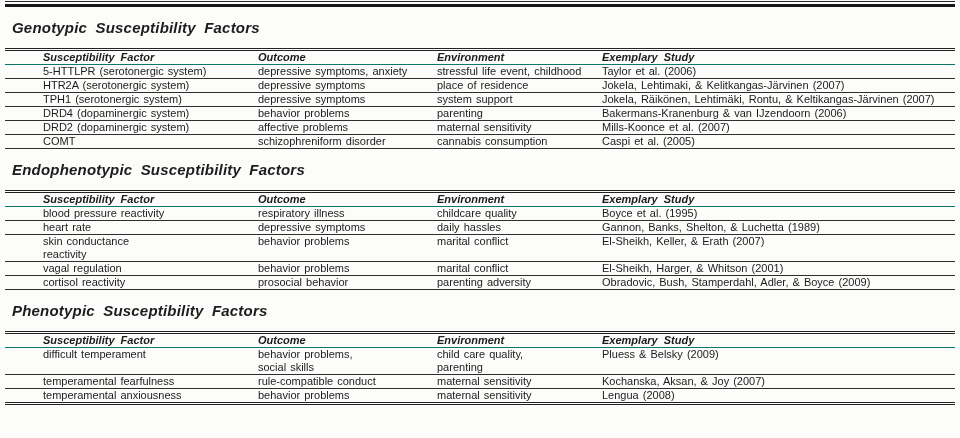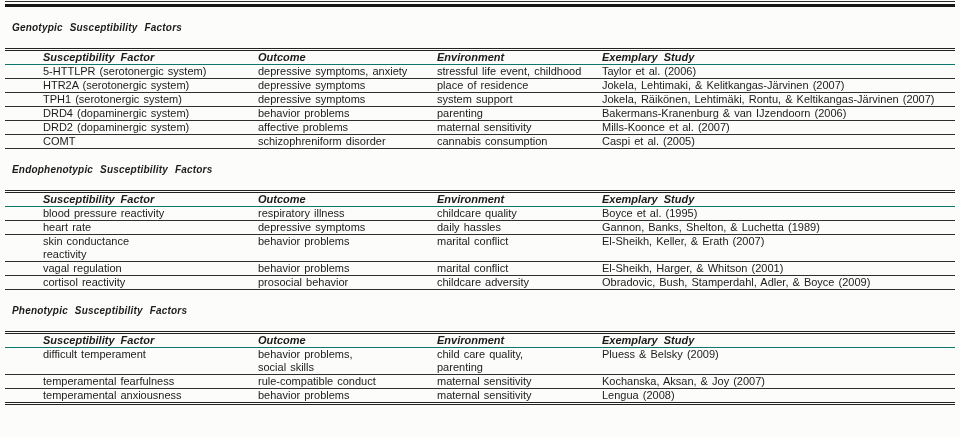--- a/index.html
+++ b/index.html
@@ -19,21 +19,21 @@
     padding: 0 5px;
   }
   .top-rule {
     margin-top: 1px;
     height: 2px;
     border-top: 1px solid #2a2a2a;
     border-bottom: 3px solid #181818;
   }
   .section-title {
     margin: 14px 0 0 7px;
-    font-size: 10px;
+    font-size: 15px;
     line-height: 14px;
     font-weight: bold;
     font-style: italic;
     word-spacing: 4px;
     letter-spacing: 0.2px;
   }
   table.data-table {
     width: 950px;
     table-layout: fixed;
     border-collapse: collapse;
@@ -181,21 +181,21 @@
   <tr>
     <td class="first cell">vagal regulation</td>
     <td class="cell">behavior problems</td>
     <td class="cell">marital conflict</td>
     <td class="cell">El-Sheikh, Harger, &amp; Whitson (2001)</td>
   </tr>
 
   <tr>
     <td class="first cell">cortisol reactivity</td>
     <td class="cell">prosocial behavior</td>
-    <td class="cell">childcare adversity</td>
+    <td class="cell">parenting adversity</td>
     <td class="cell">Obradovic, Bush, Stamperdahl, Adler, &amp; Boyce (2009)</td>
   </tr>
 </tbody>
     </table>
   </div>
 
   <div class="section">
     <div class="section-title">Phenotypic  Susceptibility  Factors</div>
     <table class="data-table last">
       <colgroup>

